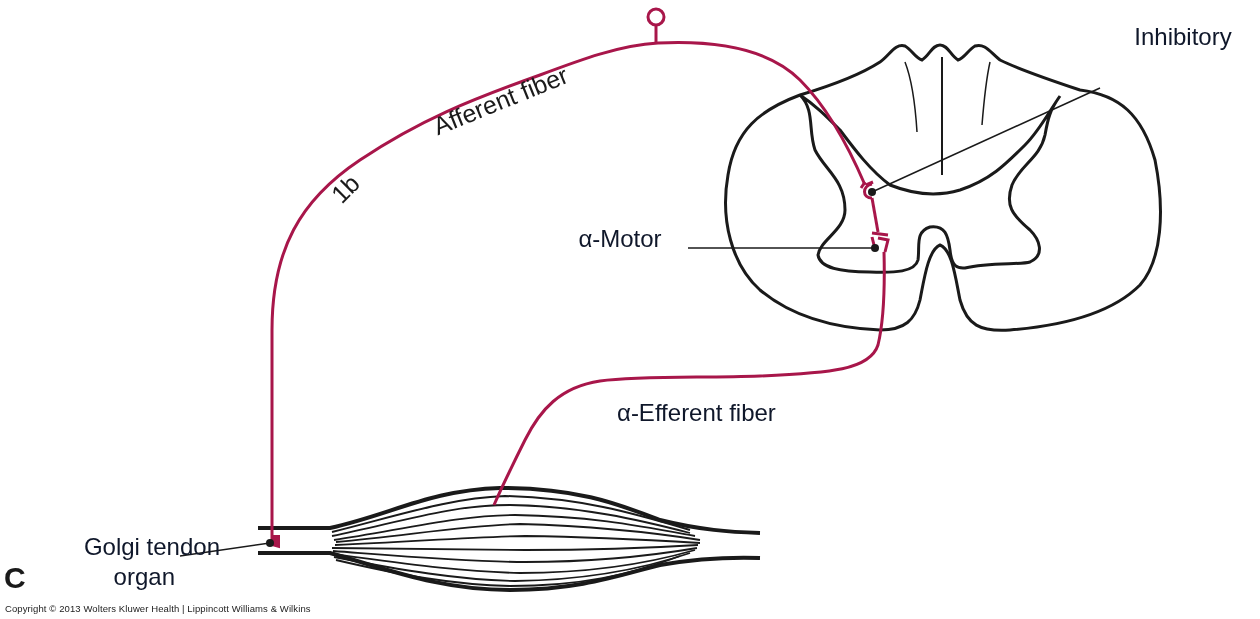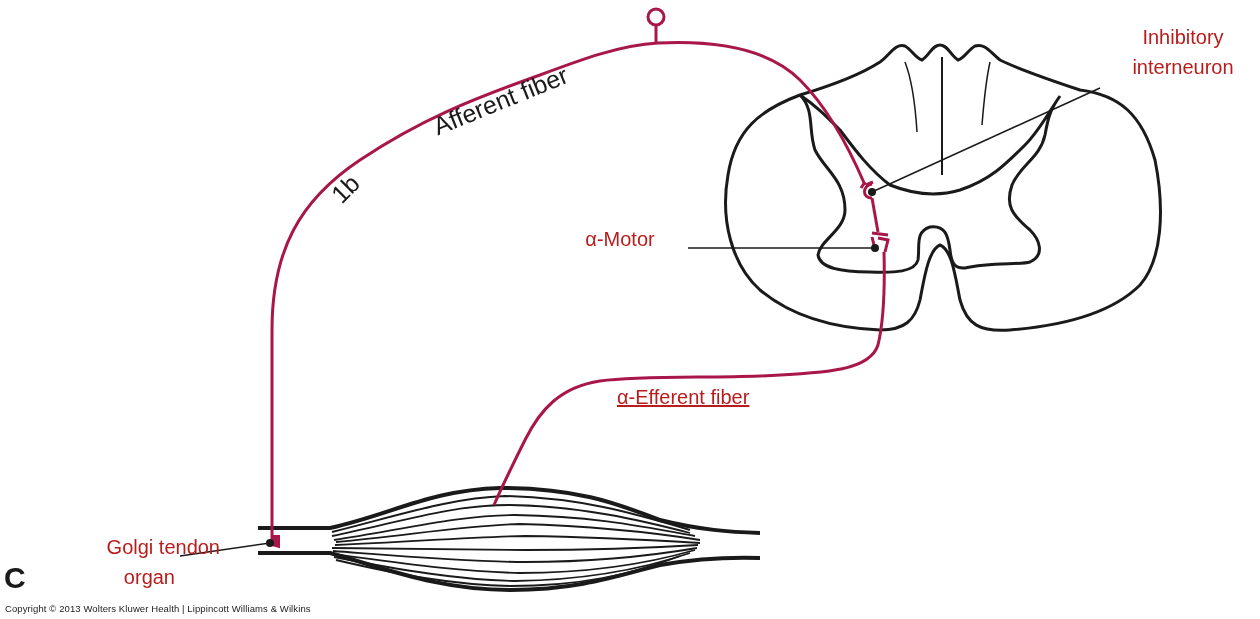--- a/index.html
+++ b/index.html
@@ -1,19 +1,19 @@
 <!DOCTYPE html>
 <html><head>
 <meta charset="utf-8">
 <style>
   html, body { margin: 0; padding: 0; background: #ffffff; }
   body { width: 1260px; height: 619px; position: relative; overflow: hidden;
          font-family: "Liberation Sans", sans-serif; color: #1a1a1a; }
   svg { position: absolute; left: 0; top: 0; }
-  .lbl { position: absolute; font-size: 20px; line-height: 30px; color: #b91c1c; white-space: nowrap; }
+  .lbl { position: absolute; font-size: 24px; line-height: 30px; color: #0f172a; white-space: nowrap; }
   .lbl.center { text-align: center; }
   .lbl.right { text-align: right; margin-top: 25px; }
   .rot { position: absolute; font-size: 25px; white-space: nowrap; transform-origin: left bottom; }
   .panel { position: absolute; left: 4px; top: 561px; font-size: 30px; font-weight: bold; }
   .copy { position: absolute; left: 5px; top: 603px; font-size: 9.5px; color: #222; letter-spacing: 0.1px; }
 </style>
 </head>
 <body>
 
 <svg width="1260" height="619" viewBox="0 0 1260 619">
@@ -65,32 +65,31 @@
     <path d="M878,238 L888,240 L885,252"></path>
   </g>
   <circle cx="875" cy="248" r="4" fill="#1a1a1a"></circle>
   <line x1="688" y1="248" x2="875" y2="248" stroke="#1a1a1a" stroke-width="1.5"></line>
 
   <path d="M884,252 C885,290 884,320 878,345 C870,370 830,373 760,376 C700,378 640,376 600,381 C560,387 540,410 525,440 C515,460 505,480 494,505" fill="none" stroke="#a8164a" stroke-width="3"></path>
 </svg>
 
 <div class="lbl center" style="left:1108px; top:22px; width:150px;">
   <div>Inhibitory</div>
-  <div>interneuron</div>
 </div>
 
 <div class="lbl center" style="left:555px; top:224px; width:130px;">
   <div>α-Motor</div>
 </div>
 
 <div class="rot" style="left:440px; top:112px; transform: rotate(-22deg);">Afferent fiber</div>
 
 <div class="rot" style="left:346px; top:180px; transform: rotate(-45deg);">1b</div>
 
-<div class="lbl" style="left:617px; top:382px;text-decoration:underline;">α-Efferent fiber</div>
+<div class="lbl" style="left:617px; top:398px;">α-Efferent fiber</div>
 
 <div class="lbl right" style="left:40px; top:507px; width:180px;">
   <div>Golgi tendon</div>
   <div style="padding-right:45px;">organ</div>
 </div>
 
 <div class="panel">C</div>
 <div class="copy">Copyright © 2013 Wolters Kluwer Health | Lippincott Williams &amp; Wilkins</div>
 
 </body></html>

